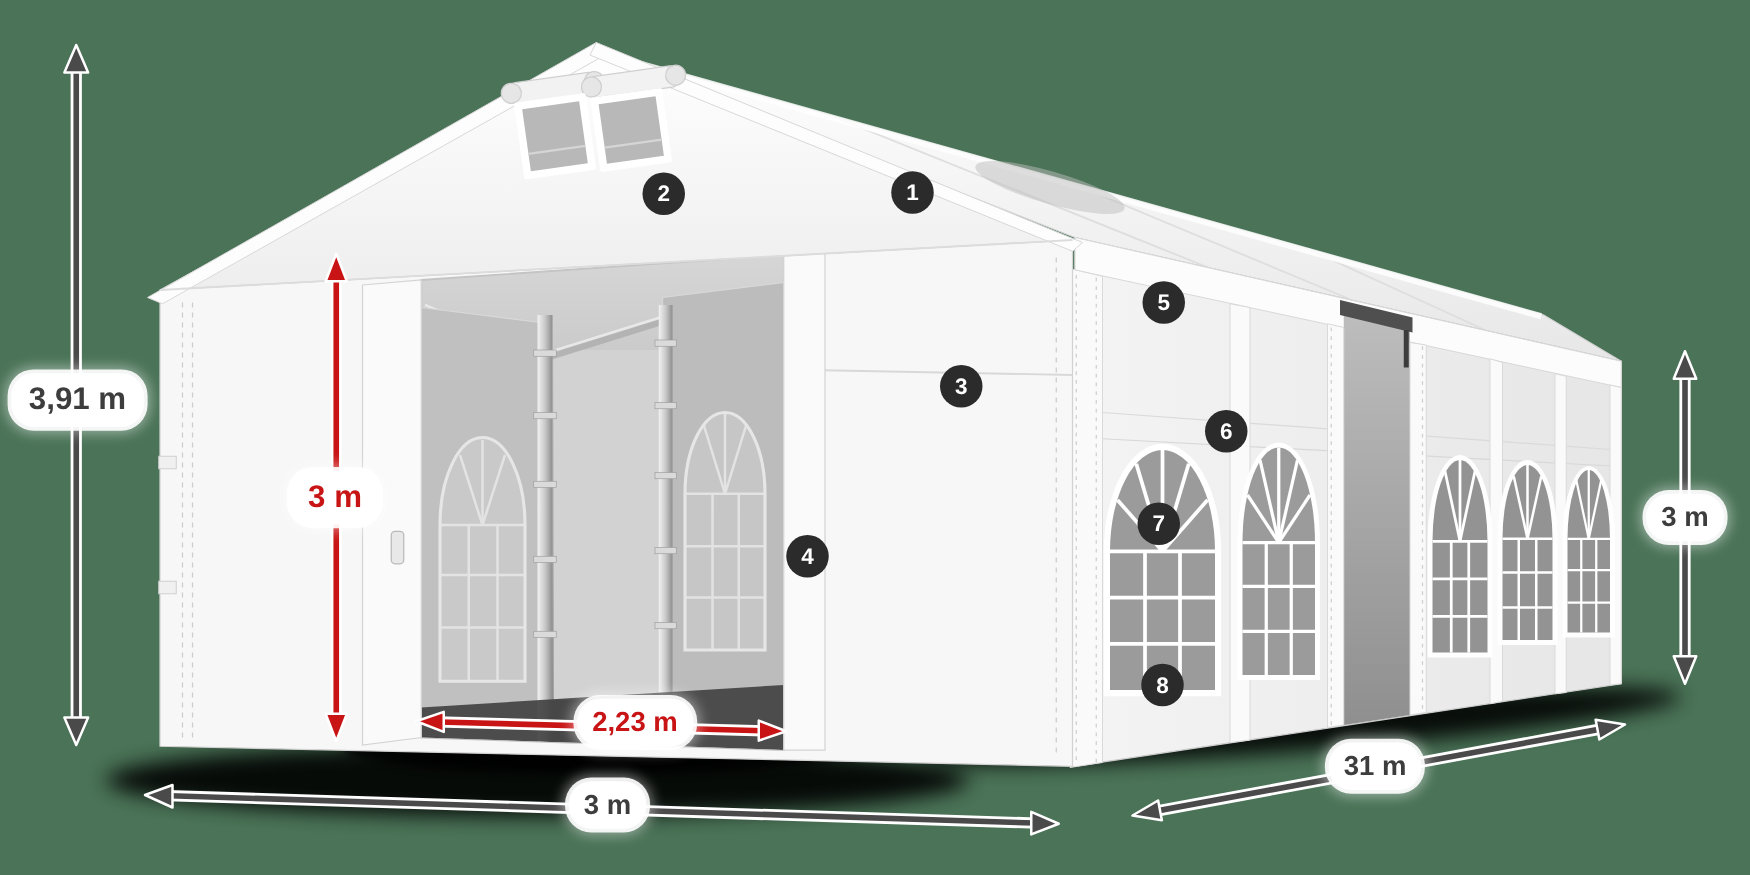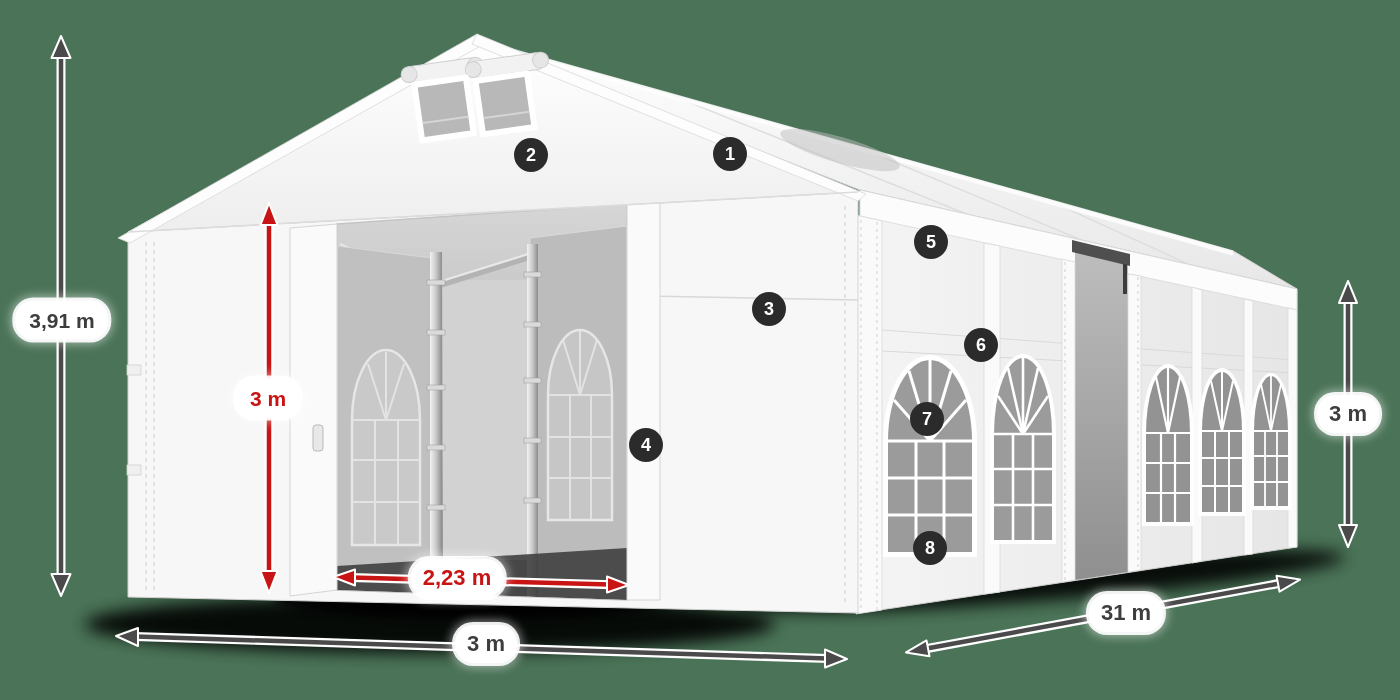--- a/index.html
+++ b/index.html
@@ -16,21 +16,21 @@
   .head-dark{fill:#4a4a4a;stroke:#ffffff;stroke-width:2;stroke-linejoin:round;}
   .head-red{fill:#c81414;stroke:#ffffff;stroke-width:2;stroke-linejoin:round;}
   
   .dim-label{
     position:absolute;transform:translate(-50%,-50%);
     background:#ffffff;color:#3d3d3d;
     font-weight:bold;font-size:22px;line-height:1;
     padding:8px 12px;border-radius:18px;white-space:nowrap;
     box-shadow:0 0 0 3px rgba(255,255,255,.9),0 0 10px 5px rgba(255,255,255,.45);
   }
-  .dim-label.big{font-size:21px;padding:9px 14px;}
+  .dim-label.big{font-size:25px;padding:9px 14px;}
   .dim-label.red{color:#c81414;}
   
   .badge{
     position:absolute;transform:translate(-50%,-50%);
     width:34px;height:34px;border-radius:50%;
     background:#2b2b2b;color:#ffffff;
     display:flex;align-items:center;justify-content:center;
     font-weight:bold;font-size:18px;
   }
 </style>
@@ -334,23 +334,23 @@
   <g>
     <line class="case" x1="1348" y1="298" x2="1348" y2="530"></line>
     <line class="main-dark" x1="1348" y1="300" x2="1348" y2="528"></line>
     <polygon class="head-dark" points="1348,281 1339,303 1357,303"></polygon>
     <polygon class="head-dark" points="1348,547 1339,525 1357,525"></polygon>
   </g>
 </svg>
 
 <div class="dim-label big" style="left:62px;top:320px;">3,91 m</div>
 <div class="dim-label big red" style="left:268px;top:398px;">3 m</div>
-<div class="dim-label red" style="left:457px;top:578px;">2,23 m</div>
+<div class="dim-label red" style="left:508px;top:578px;">2,23 m</div>
 <div class="dim-label" style="left:486px;top:644px;">3 m</div>
-<div class="dim-label" style="left:1126px;top:613px;">31 m</div>
+<div class="dim-label" style="left:1100px;top:613px;">31 m</div>
 <div class="dim-label" style="left:1348px;top:414px;">3 m</div>
 
 <div class="badge" style="left:730px;top:154px;">1</div>
 <div class="badge" style="left:531px;top:155px;">2</div>
 <div class="badge" style="left:769px;top:309px;">3</div>
 <div class="badge" style="left:646px;top:445px;">4</div>
 <div class="badge" style="left:931px;top:242px;">5</div>
 <div class="badge" style="left:981px;top:345px;">6</div>
 <div class="badge" style="left:927px;top:419px;">7</div>
 <div class="badge" style="left:930px;top:548px;">8</div>

